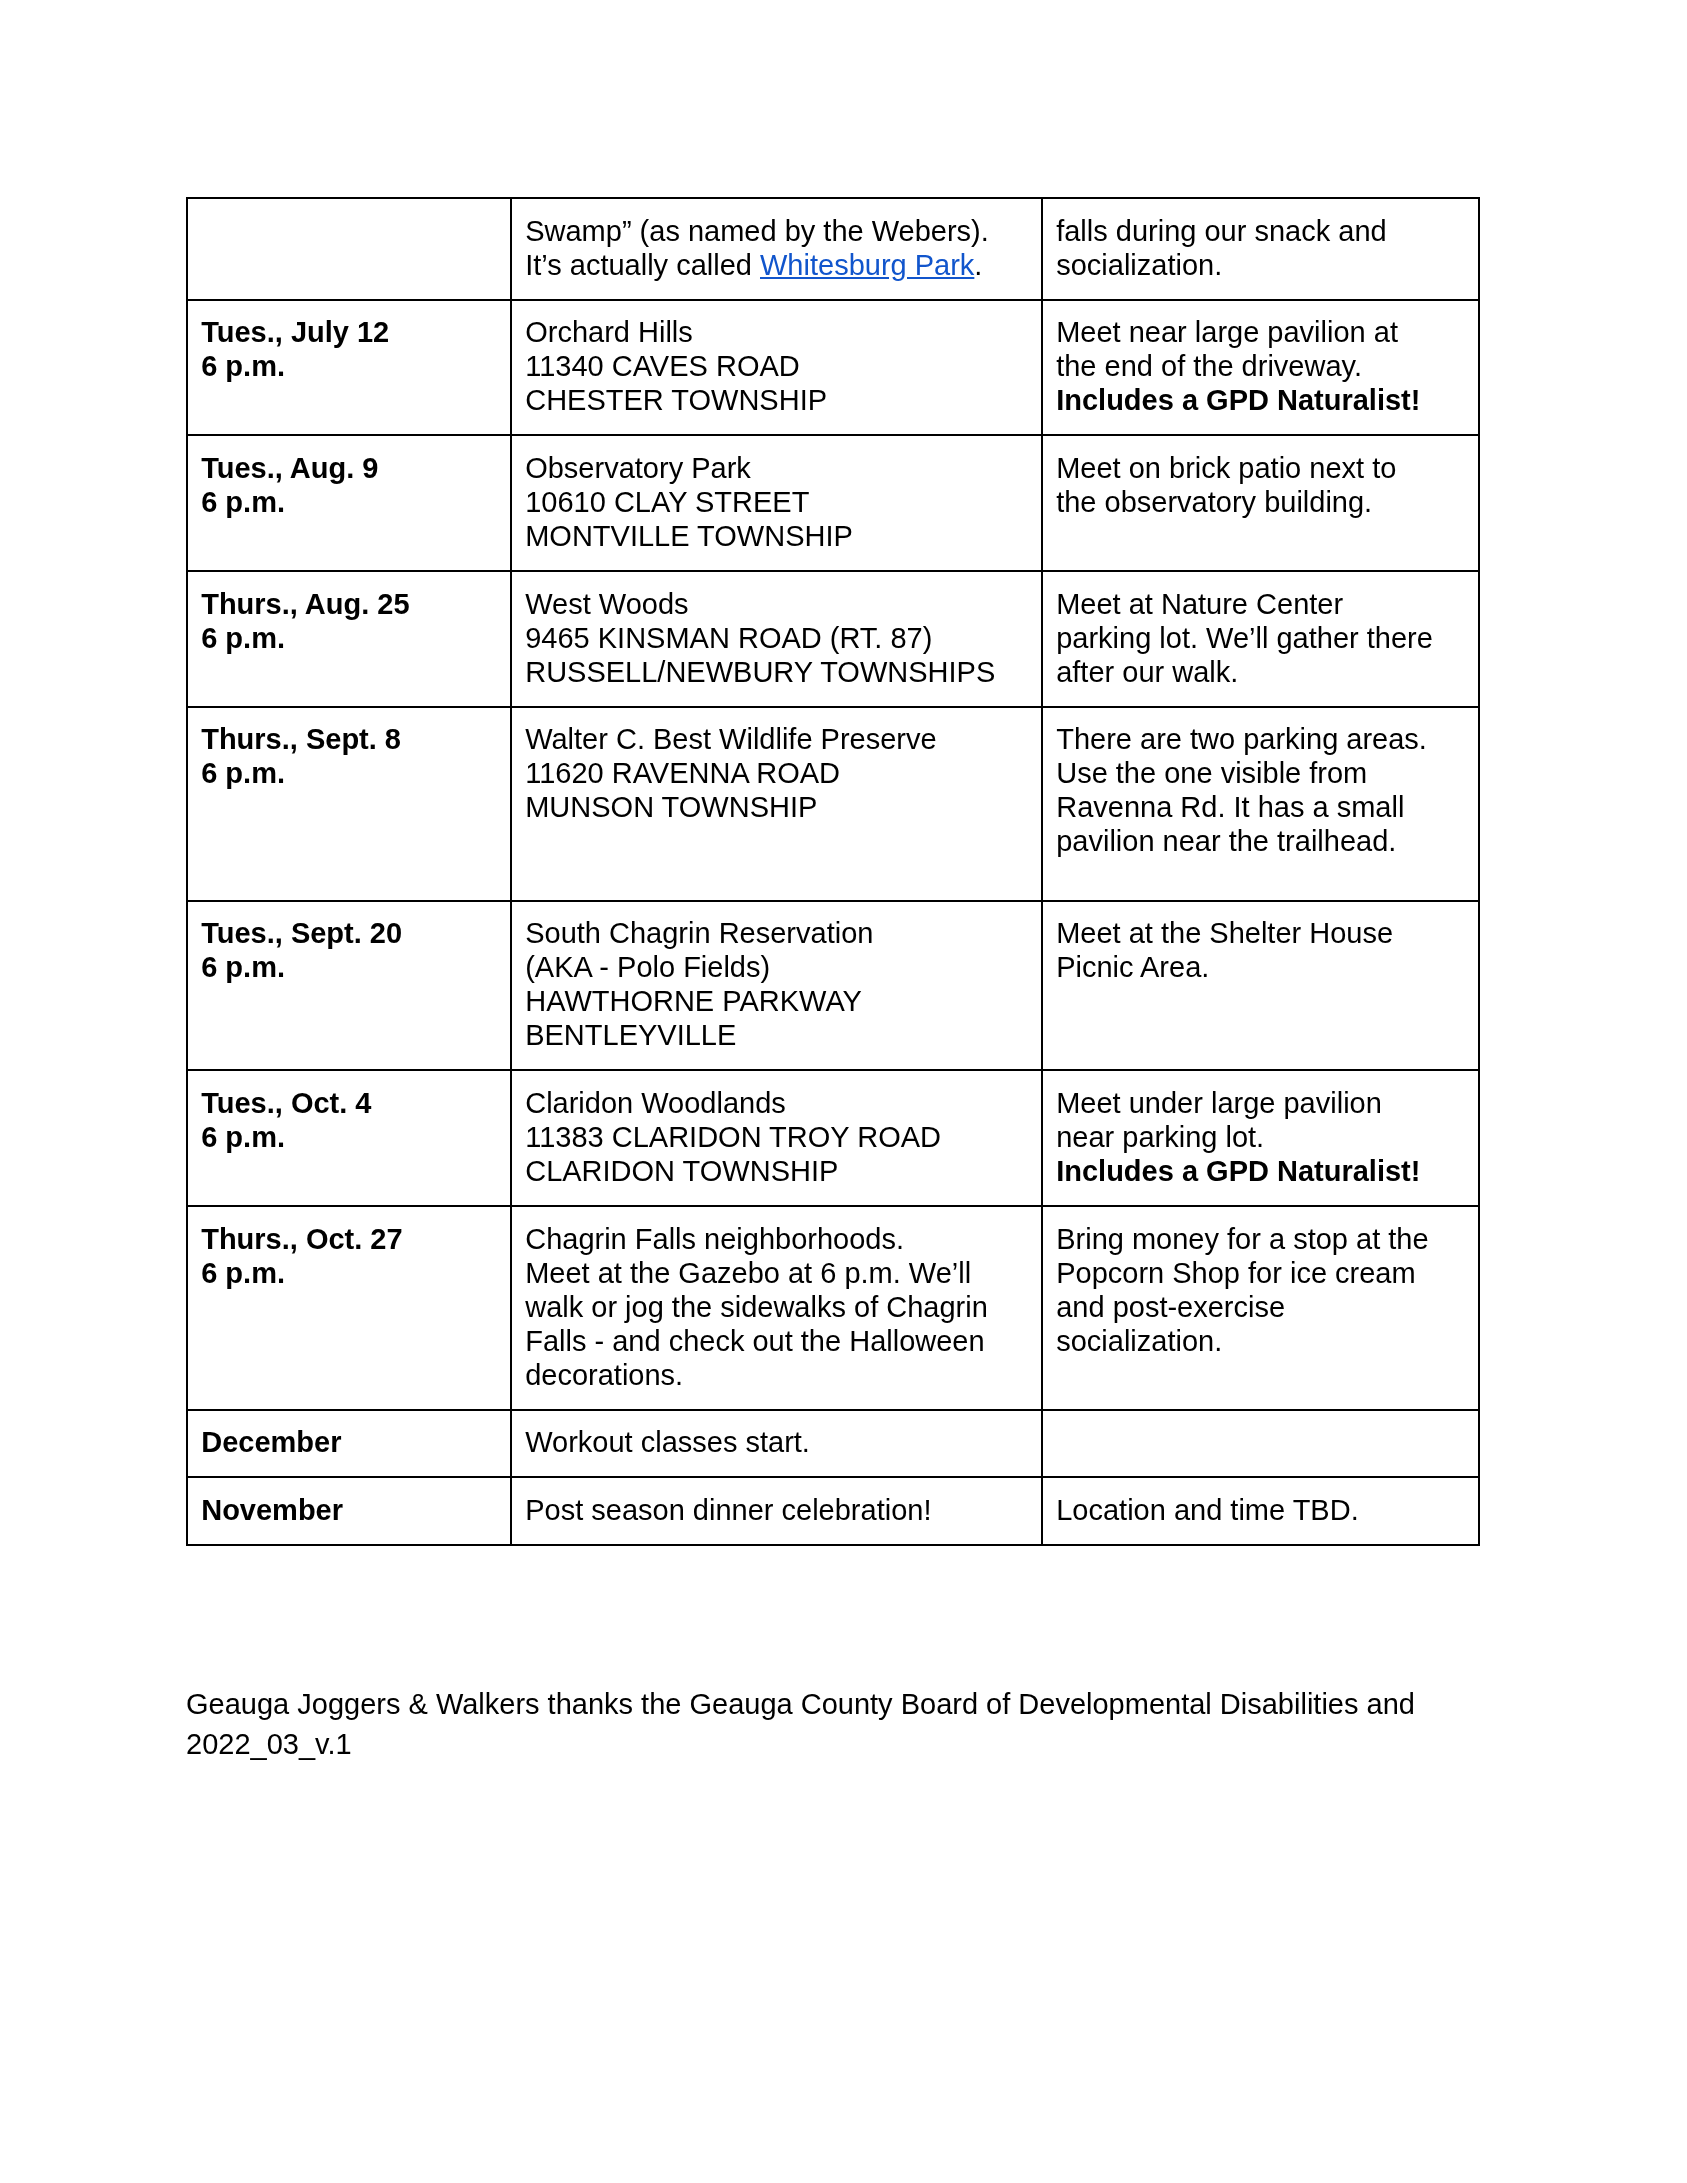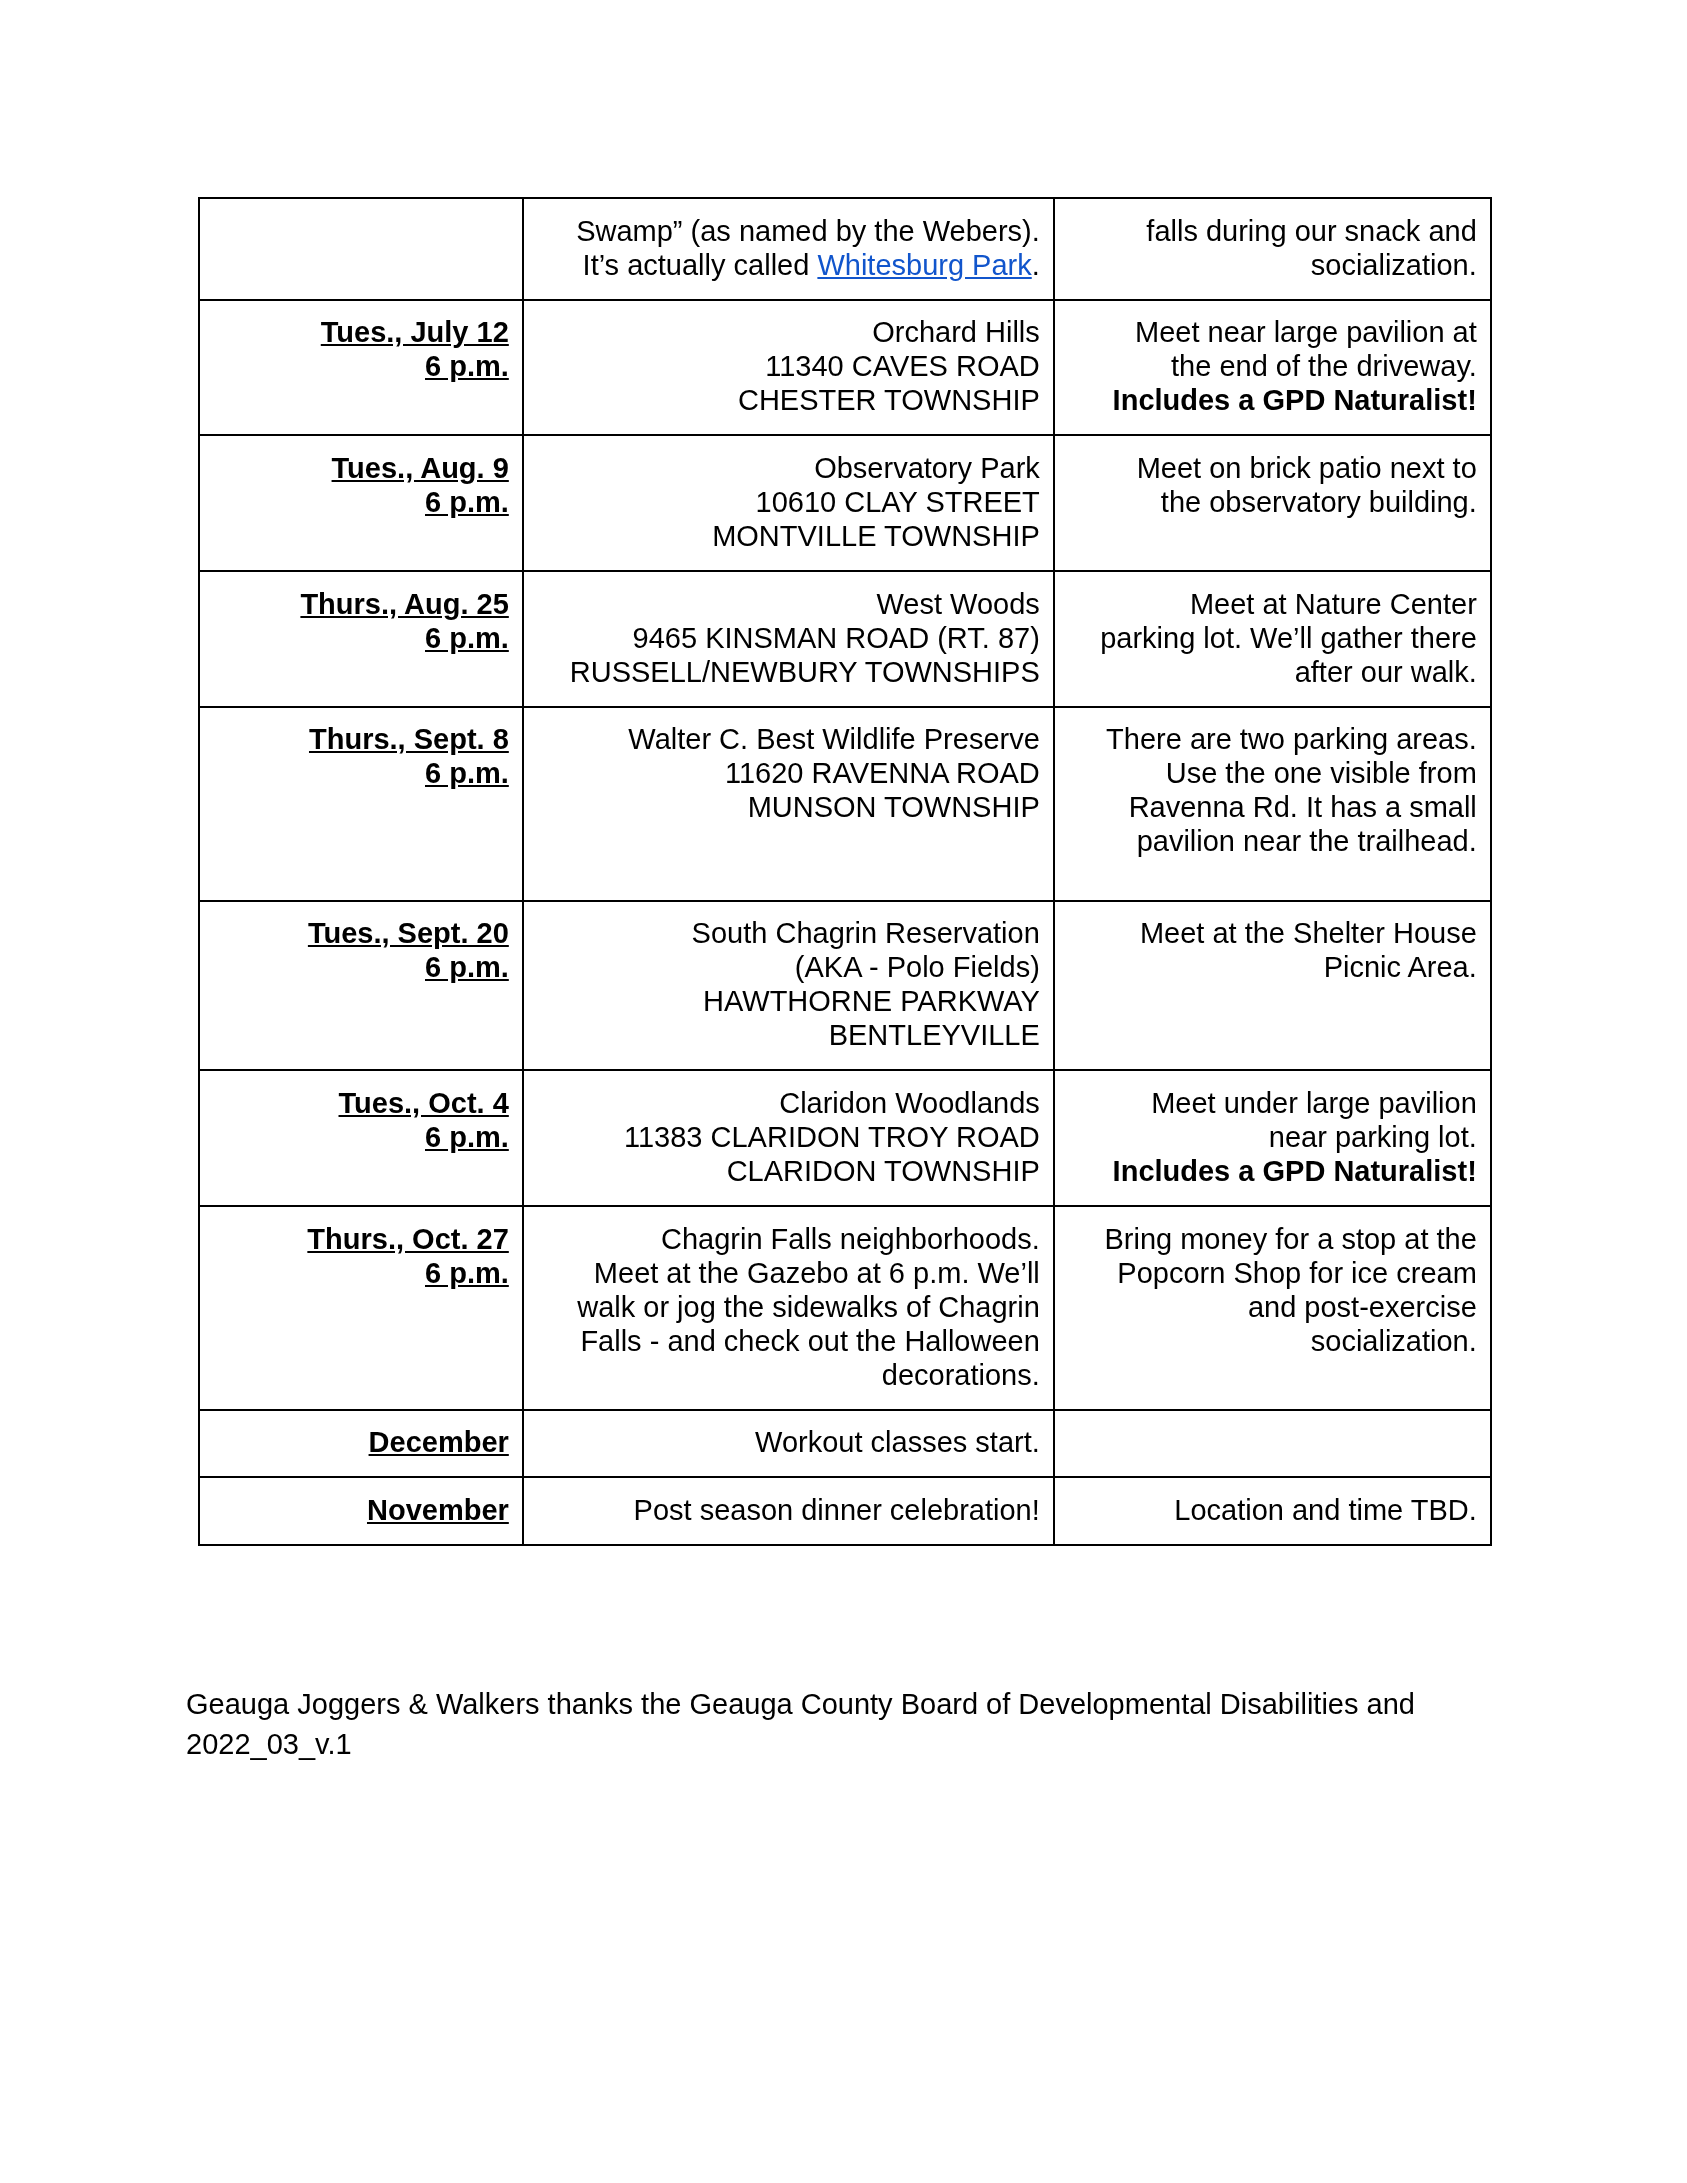--- a/index.html
+++ b/index.html
@@ -1,37 +1,36 @@
 <!DOCTYPE html>
 <html style="font-size:10.6px"><head>
 <meta charset="utf-8">
 <style>
   html, body { margin: 0; padding: 0; background: #ffffff; }
   body {
     width: 1687px; height: 2183px; position: relative; overflow: hidden;
     font-family: "Liberation Sans", sans-serif; color: #000000;
   }
   .schedule {
-    position: absolute; left: 198px; top: 197px;
+    position: absolute; left: 186px; top: 197px;
     width: 1293px;
     border-collapse: collapse;
     table-layout: fixed;
-    text-align: right;
   }
   .schedule td {
     border: 2.6px solid #000000;
     vertical-align: top;
     padding: 14.6px 13.2px 17px 13.2px;
     font-size: 29px;
     line-height: 34px;
   }
   .schedule col.c-date { width: 324px; }
   .schedule col.c-loc { width: 531px; }
   .schedule col.c-notes { width: 437px; }
-  .date-cell { font-weight: bold; text-decoration: underline; }
+  .date-cell { font-weight: bold; }
   .line { display: block; white-space: nowrap; }
   .bold { font-weight: bold; }
   a.link { color: #1155cc; text-decoration: underline; }
   .footer {
     position: absolute; left: 186px; top: 1684px; width: 1297px;
     font-size: 29px; line-height: 40px;
   }
   .footer .line { white-space: nowrap; }
 </style>
 </head>

